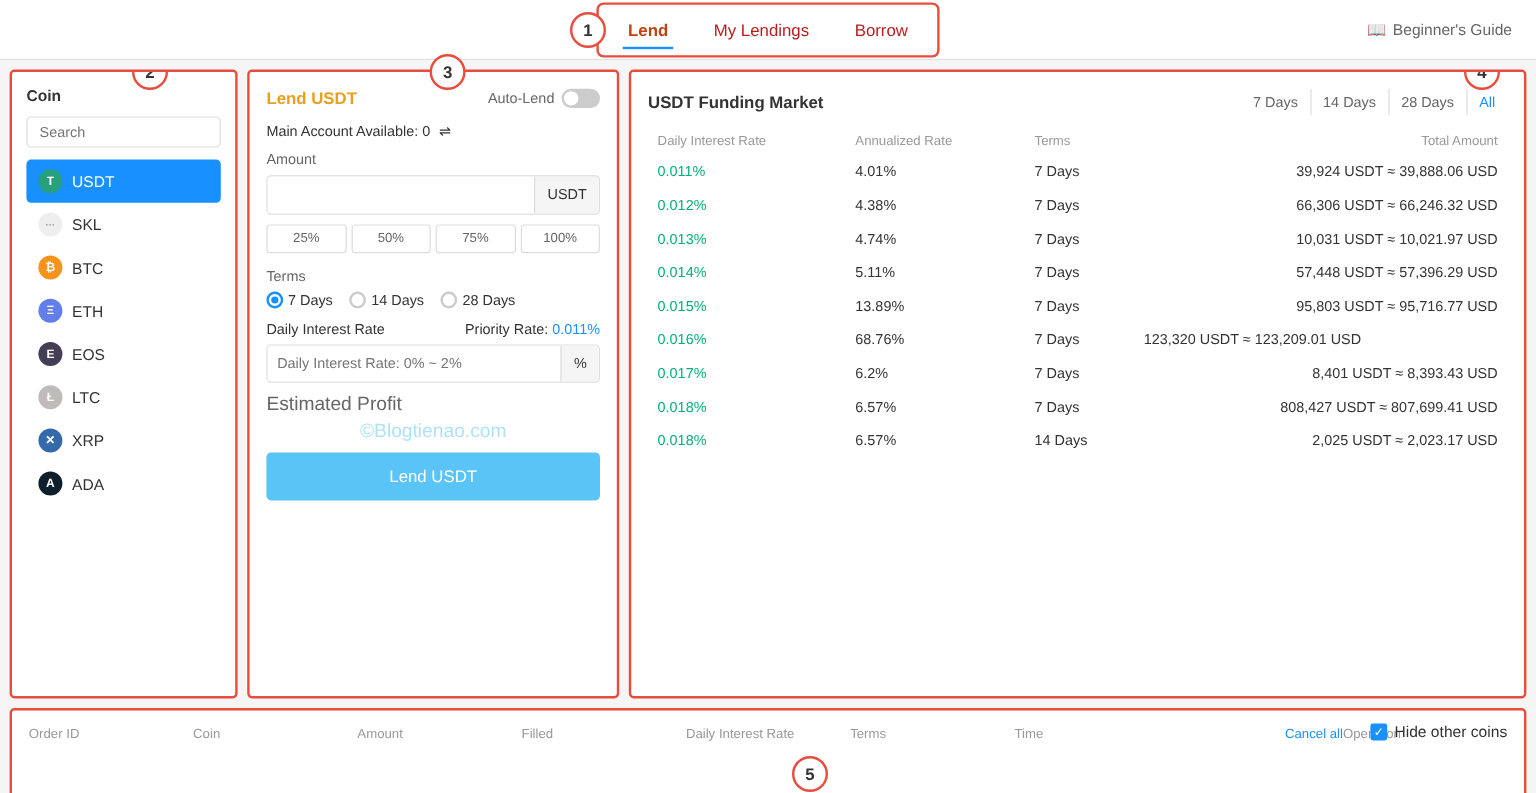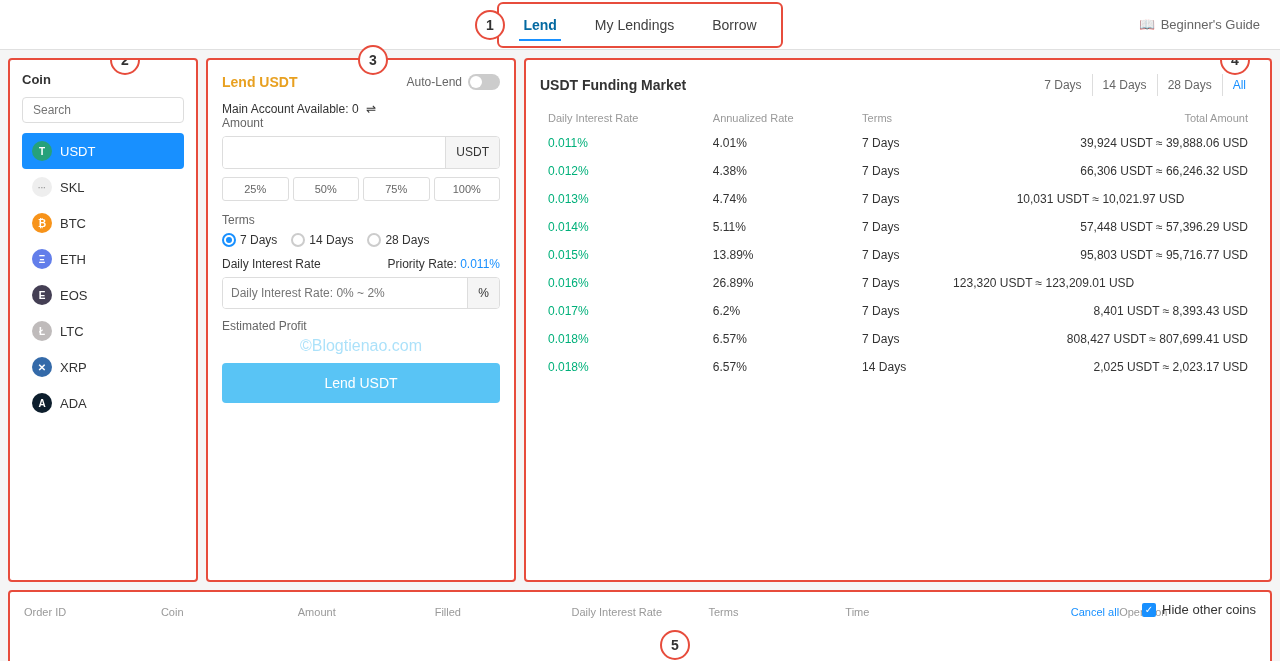--- a/index.html
+++ b/index.html
@@ -5,22 +5,22 @@
     * { box-sizing: border-box; margin: 0; padding: 0; }
     body { font-family: Arial, sans-serif; font-size: 13px; background: #f5f5f5; color: #333; width: 1280px; height: 661px; overflow: hidden; }
 
     
     .top-nav {
       display: flex; align-items: center; justify-content: center;
       background: #fff; border-bottom: 1px solid #e0e0e0;
       padding: 0 20px; height: 50px; position: relative;
     }
     .nav-tabs { display: flex; align-items: center; gap: 30px; border: 2px solid #e74c3c; border-radius: 6px; padding: 5px 20px; }
-    .nav-tab { padding: 8px 4px; cursor: pointer; color: #404040; font-size: 14px; position: relative; }
-    .nav-tab.active { color: #0369a1; font-weight: bold; }
+    .nav-tab { padding: 8px 4px; cursor: pointer; color: #b91c1c; font-size: 14px; position: relative; }
+    .nav-tab.active { color: #c2410c; font-weight: bold; }
     .nav-tab.active::after { content: ''; position: absolute; bottom: 0; left: 0; right: 0; height: 2px; background: #1890ff; }
     .circle-badge {
       position: absolute; width: 30px; height: 30px; border-radius: 50%; background: #fff;
       border: 2px solid #e74c3c; display: flex; align-items: center; justify-content: center;
       font-size: 14px; font-weight: bold; color: #333;
     }
     .circle-1 { right: 775px; top: 10px; }
     .beginner-guide { position: absolute; right: 20px; display: flex; align-items: center; gap: 5px; color: #666; font-size: 13px; cursor: pointer; }
 
     
@@ -55,21 +55,21 @@
     
     .lend-panel {
       width: 310px; background: #fff; border: 2px solid #e74c3c; border-radius: 4px;
       padding: 14px; flex-shrink: 0; position: relative;
     }
     .lend-header { display: flex; justify-content: space-between; align-items: center; margin-bottom: 12px; }
     .lend-title { font-size: 14px; font-weight: bold; color: #e8a020; }
     .auto-lend-row { display: flex; align-items: center; gap: 6px; font-size: 12px; color: #666; }
     .toggle { width: 32px; height: 16px; background: #ccc; border-radius: 8px; position: relative; cursor: pointer; }
     .toggle::after { content: ''; position: absolute; width: 12px; height: 12px; background: #fff; border-radius: 50%; top: 2px; left: 2px; }
-    .main-account { font-size: 12px; color: #666; }
+    .main-account { font-size: 12px; color: #666; margin-bottom: 10px; }
     .main-account span { color: #333; }
     .edit-icon { color: #1890ff; cursor: pointer; margin-left: 4px; }
     .amount-label { font-size: 12px; color: #666; margin-bottom: 6px; }
     .amount-input-row { display: flex; border: 1px solid #ddd; border-radius: 4px; overflow: hidden; margin-bottom: 8px; }
     .amount-input { flex: 1; border: none; padding: 8px; font-size: 13px; outline: none; }
     .amount-unit { padding: 8px 10px; background: #f5f5f5; color: #333; font-size: 12px; border-left: 1px solid #ddd; }
     .percent-btns { display: flex; gap: 4px; margin-bottom: 12px; }
     .pct-btn { flex: 1; padding: 5px 0; border: 1px solid #ddd; background: #fff; border-radius: 3px; font-size: 11px; cursor: pointer; text-align: center; color: #666; }
     .terms-section { margin-bottom: 10px; }
     .terms-label { font-size: 12px; color: #666; margin-bottom: 6px; }
@@ -77,21 +77,21 @@
     .radio-item { display: flex; align-items: center; gap: 4px; font-size: 12px; cursor: pointer; }
     .radio-dot { width: 14px; height: 14px; border-radius: 50%; border: 2px solid #ccc; position: relative; }
     .radio-dot.selected { border-color: #1890ff; }
     .radio-dot.selected::after { content: ''; position: absolute; width: 6px; height: 6px; background: #1890ff; border-radius: 50%; top: 2px; left: 2px; }
     .interest-rate-section { margin-bottom: 10px; }
     .interest-label-row { display: flex; justify-content: space-between; font-size: 12px; margin-bottom: 6px; }
     .priority-rate { color: #1890ff; }
     .interest-input-row { display: flex; border: 1px solid #ddd; border-radius: 4px; overflow: hidden; }
     .interest-input { flex: 1; padding: 8px; font-size: 12px; color: #999; outline: none; border: none; }
     .percent-unit { padding: 8px 10px; background: #f5f5f5; font-size: 12px; border-left: 1px solid #ddd; }
-    .estimated-profit { font-size: 12px; color: #666; margin-bottom: 4px; }
+    .estimated-profit { font-size: 16px; color: #666; margin-bottom: 4px; }
     .profit-value { font-size: 13px; color: #333; margin-bottom: 14px; }
     .lend-btn { width: 100%; padding: 12px; background: #59c4f5; border: none; border-radius: 4px; color: #fff; font-size: 14px; cursor: pointer; }
     .circle-3 { top: -15px; left: 150px; }
 
     
     .market-panel { flex: 1; background: #fff; border: 2px solid #e74c3c; border-radius: 4px; padding: 14px; position: relative; overflow: hidden; }
     .market-header { display: flex; justify-content: space-between; align-items: center; margin-bottom: 10px; }
     .market-title { font-size: 14px; font-weight: bold; color: #333; }
     .day-tabs { display: flex; align-items: center; gap: 0; }
     .day-tab { padding: 4px 10px; font-size: 12px; cursor: pointer; color: #666; }
@@ -266,37 +266,37 @@
           <tr>
       <td class="rate-green">0.012%</td>
       <td>4.38%</td>
       <td>7 Days</td>
       <td style="text-align:right">66,306 USDT ≈ 66,246.32 USD</td>
     </tr>
           <tr>
       <td class="rate-green">0.013%</td>
       <td>4.74%</td>
       <td>7 Days</td>
-      <td style="text-align:center">10,031 USDT ≈ 10,021.97 USD</td>
+      <td style="text-align:right">10,031 USDT ≈ 10,021.97 USD</td>
     </tr>
           <tr>
       <td class="rate-green">0.014%</td>
       <td>5.11%</td>
       <td>7 Days</td>
       <td style="text-align:right">57,448 USDT ≈ 57,396.29 USD</td>
     </tr>
           <tr>
       <td class="rate-green">0.015%</td>
       <td>13.89%</td>
       <td>7 Days</td>
       <td style="text-align:right">95,803 USDT ≈ 95,716.77 USD</td>
     </tr>
           <tr>
       <td class="rate-green">0.016%</td>
-      <td>26.89%</td>
+      <td>68.76%</td>
       <td>7 Days</td>
       <td style="text-align:left">123,320 USDT ≈ 123,209.01 USD</td>
     </tr>
           <tr>
       <td class="rate-green">0.017%</td>
       <td>6.2%</td>
       <td>7 Days</td>
       <td style="text-align:right">8,401 USDT ≈ 8,393.43 USD</td>
     </tr>
           <tr>

